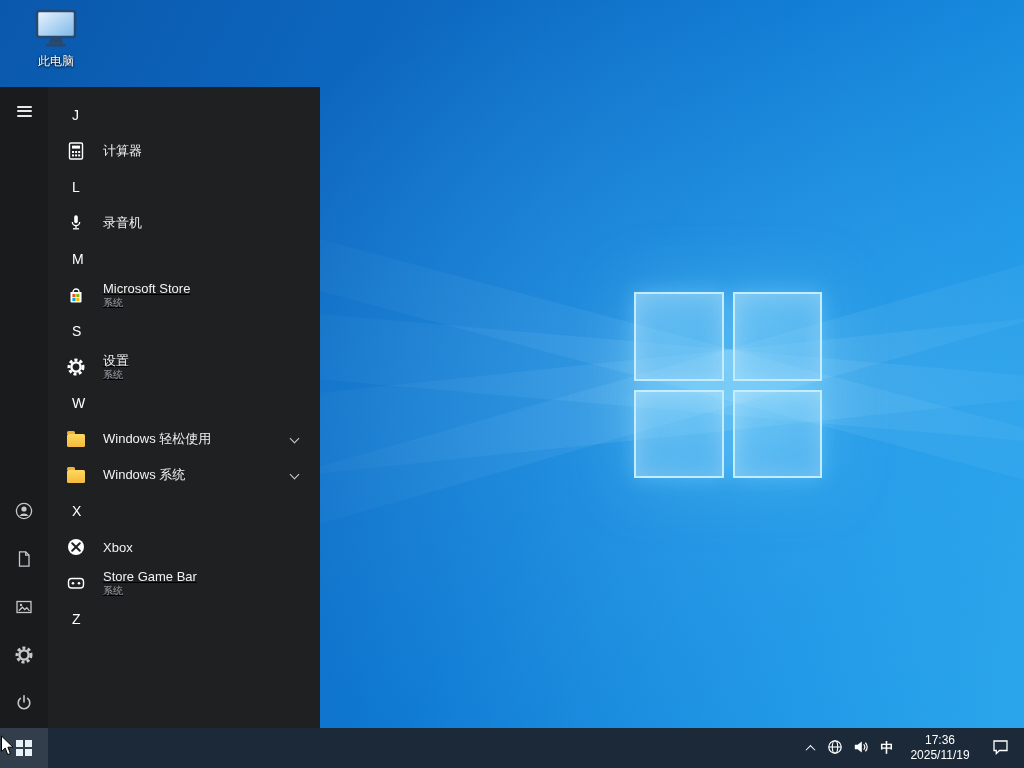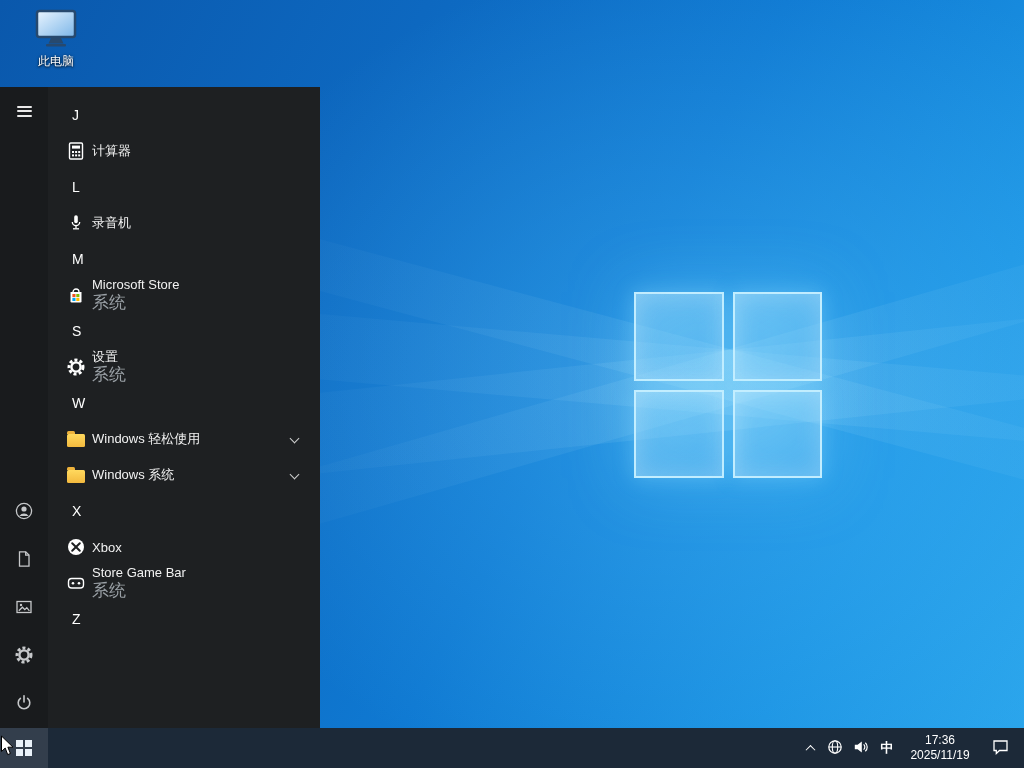--- a/index.html
+++ b/index.html
@@ -41,25 +41,25 @@
     background:rgba(0,0,0,0.14); flex:none; }
   .rail-btn { width:48px; height:48px; display:flex; align-items:center; justify-content:center;
     background:none; border:none; cursor:pointer; }
   .hamburger i { display:block; width:15px; height:2px; background:#e9e9e9; margin:2.5px 0; border-radius:1px; }
   .rail-spacer { flex:1; }
 
   .app-list { flex:1; padding-top:10px; overflow:hidden; position:relative; }
   .row { height:36px; display:flex; align-items:center; position:relative; cursor:pointer; }
   .letter-row { padding-left:24px; }
   .letter { color:#ffffff; font-size:14px; }
-  .app-row { padding-left:16px; gap:4px; }
+  .app-row { padding-left:16px; gap:15px; }
   .app-icon { width:24px; height:24px; display:flex; align-items:center; justify-content:center; flex:none; }
   .app-label { color:#f2f2f2; font-size:13px; white-space:nowrap; }
-  .app-text { display:flex; flex-direction:column; line-height:1.18; }
-  .app-sub { color:#9aa0a6; font-size:17px; }
+  .app-text { display:flex; flex-direction:column; line-height:1.18;text-decoration:underline; }
+  .app-sub { color:#9aa0a6; font-size:10px; }
   .chev { position:absolute; right:22px; top:14px; width:7px; height:7px;
     border-right:1.4px solid #cfcfcf; border-bottom:1.4px solid #cfcfcf; transform:rotate(45deg); }
 
   .folder { width:18px; height:13px; background:linear-gradient(#ffd95e,#f3b93e);
     border-radius:1.5px; position:relative; margin-top:3px; }
   .folder:before { content:""; position:absolute; top:-3px; left:0; width:8px; height:3px;
     background:#eeb33c; border-radius:1.5px 1.5px 0 0; }
 
   
   .taskbar { position:absolute; left:0; bottom:0; width:1024px; height:40px;

